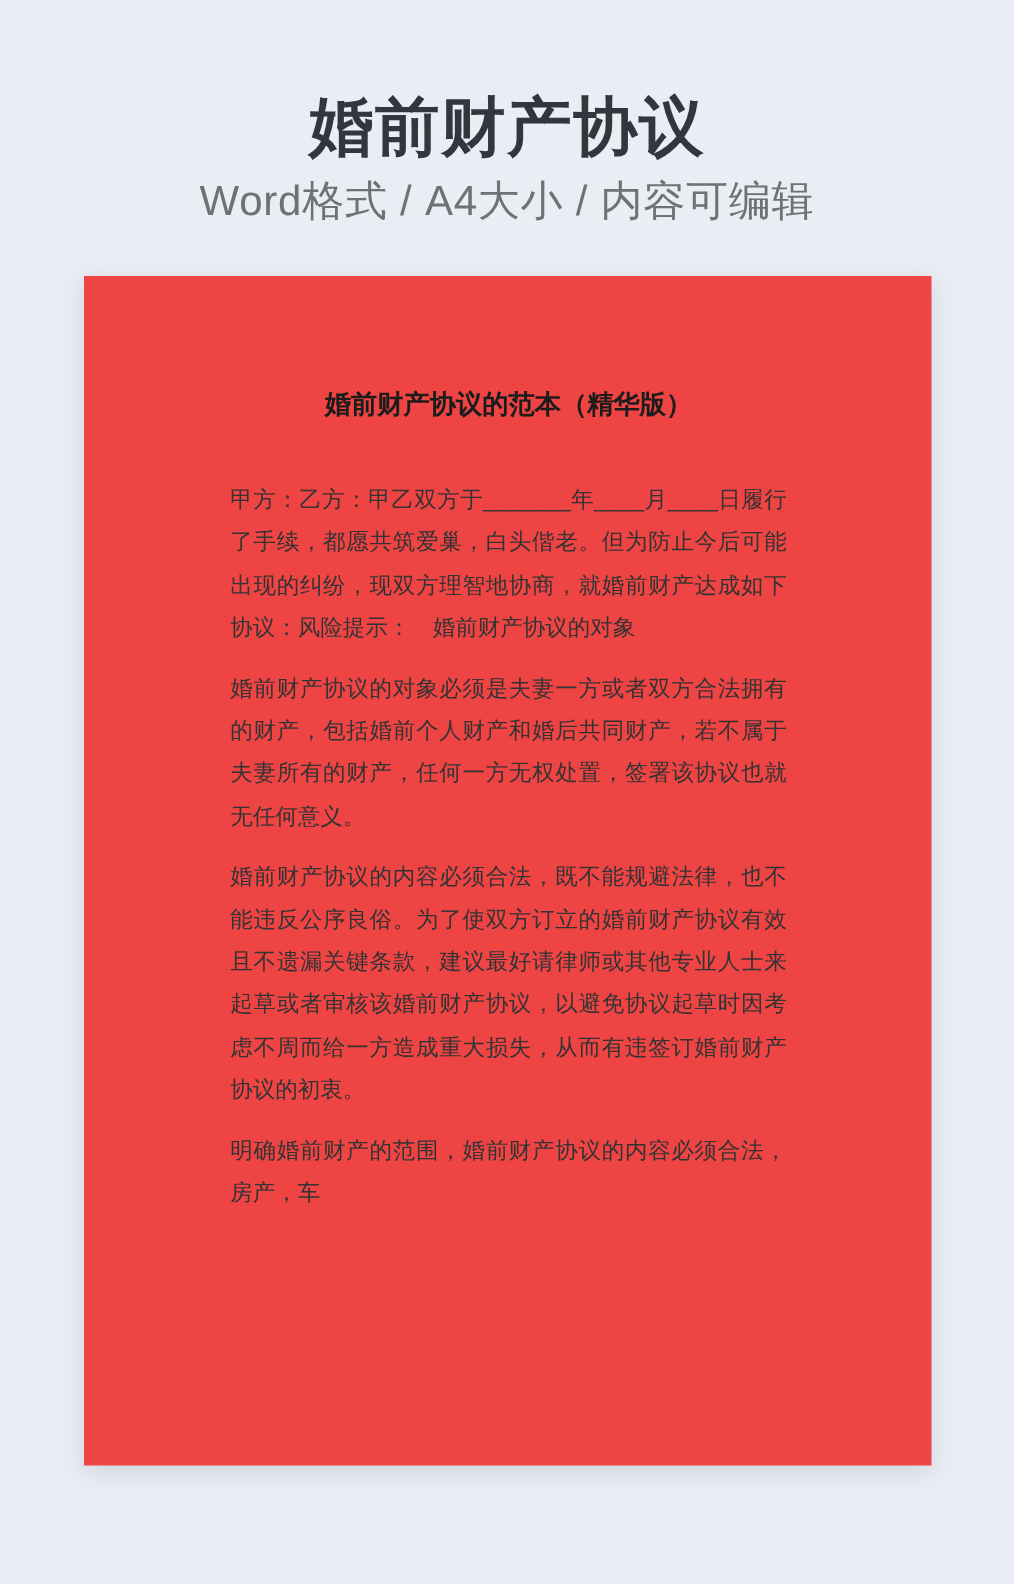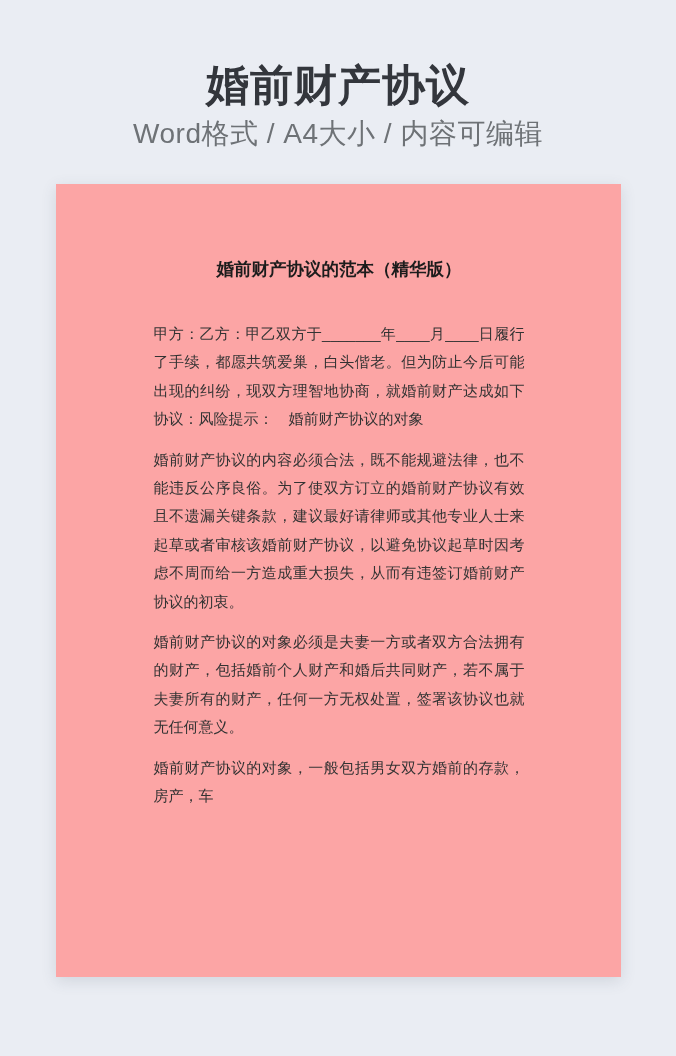--- a/index.html
+++ b/index.html
@@ -33,21 +33,21 @@
     margin-top: 7px;
     font-size: 28px;
     line-height: 30px;
     color: #6e7276;
     letter-spacing: 0.5px;
   }
   .page {
     width: 565px;
     height: 793px;
     margin: 35px auto 0;
-    background: #fca5a5;
+    background: #ef4444;
     box-shadow: 0 4px 14px rgba(70, 80, 100, 0.15);
     box-sizing: border-box;
     padding: 72px 84px 0 86px;
     overflow: hidden;
   }
   .doc-title {
     margin: 0 0 38px 0;
     text-align: center;
     font-size: 17.5px;
     line-height: 26px;
@@ -71,21 +71,21 @@
   <header class="header">
     <h1 class="header-title">婚前财产协议</h1>
     <div class="header-subtitle">Word格式 / A4大小 / 内容可编辑</div>
   </header>
 
   <div class="page">
     <h2 class="doc-title">婚前财产协议的范本（精华版）</h2>
 
     <p class="doc-para">甲方：乙方：甲乙双方于_______年____月____日履行了手续，都愿共筑爱巢，白头偕老。但为防止今后可能出现的纠纷，现双方理智地协商，就婚前财产达成如下协议：风险提示：　婚前财产协议的对象</p>
 
+    <p class="doc-para">婚前财产协议的对象必须是夫妻一方或者双方合法拥有的财产，包括婚前个人财产和婚后共同财产，若不属于夫妻所有的财产，任何一方无权处置，签署该协议也就无任何意义。</p>
+
     <p class="doc-para">婚前财产协议的内容必须合法，既不能规避法律，也不能违反公序良俗。为了使双方订立的婚前财产协议有效且不遗漏关键条款，建议最好请律师或其他专业人士来起草或者审核该婚前财产协议，以避免协议起草时因考虑不周而给一方造成重大损失，从而有违签订婚前财产协议的初衷。</p>
 
-    <p class="doc-para">婚前财产协议的对象必须是夫妻一方或者双方合法拥有的财产，包括婚前个人财产和婚后共同财产，若不属于夫妻所有的财产，任何一方无权处置，签署该协议也就无任何意义。</p>
 
-
-    <p class="doc-para">婚前财产协议的对象，一般包括男女双方婚前的存款，房产，车</p>
+    <p class="doc-para">明确婚前财产的范围，婚前财产协议的内容必须合法，房产，车</p>
   </div>
 
 </div>
 
 </body></html>

